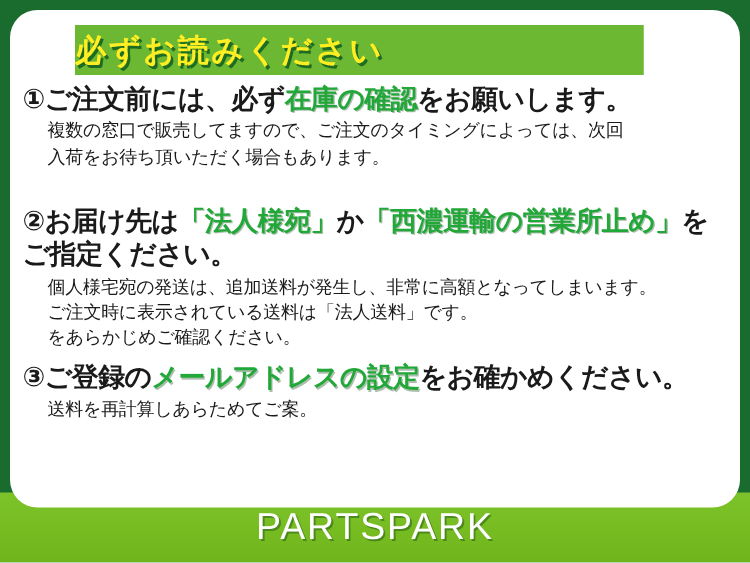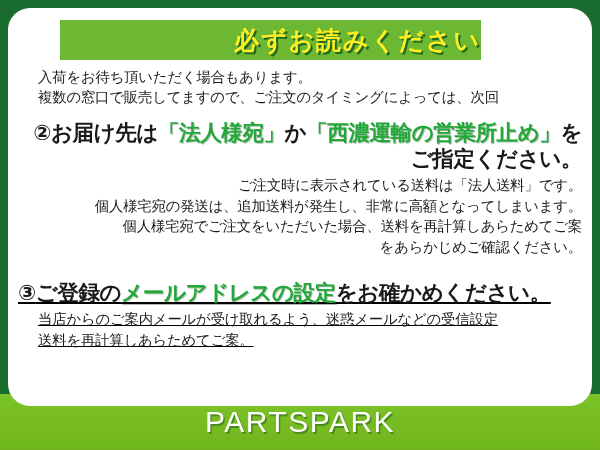--- a/index.html
+++ b/index.html
@@ -63,26 +63,26 @@
     background: #ffffff;
     border-radius: 22px;
     z-index: 2;
     overflow: hidden;
   }
 
   .header-bar {
     position: absolute;
     left: 52px;
     top: 12px;
-    width: 421px;
+    width: 455px;
     height: 40px;
     background: #6cb832;
     display: flex;
     align-items: center;
-    justify-content: flex-end;
+    justify-content: flex-start;
   }
 
   .header-title {
     color: #ffee22;
     font-size: 25px;
     font-weight: bold;
     letter-spacing: 2px;
     text-shadow: 2px 2px 0 #1f6b22;
     white-space: nowrap;
   }
@@ -128,63 +128,64 @@
     line-height: 1.42;
     margin: 3px 0 0 20px;
     letter-spacing: -0.2px;
   }
 
   .detail-line {
     white-space: nowrap;
   }
 
   #item-1 { margin-top: 2px; }
-  #item-2 { margin-top: 12px; text-align: right; }
-  #item-3 { margin-top: 23px; text-decoration: underline; }
+  #item-2 { margin-top: 28px; }
+  #item-3 { margin-top: 8px; }
 </style>
 </head>
 <body>
 
 <div class="notice-card">
 
   <div class="footer-band"></div>
 
   <div class="panel">
 
     <div class="header-bar">
       <div class="header-title">必ずお読みください</div>
     </div>
 
     <div class="body-area">
 
       <div class="item" id="item-1">
+        <div class="item-heading">
+          <span class="circ">①</span><span>ご注文前には、必ず</span><span class="hl">在庫の確認</span><span>をお願いします。</span>
+        </div>
         <div class="item-detail">
+          <div class="detail-line">複数の窓口で販売してますので、ご注文のタイミングによっては、次回</div>
           <div class="detail-line">入荷をお待ち頂いただく場合もあります。</div>
-          <div class="detail-line">複数の窓口で販売してますので、ご注文のタイミングによっては、次回</div>
         </div>
       </div>
 
       <div class="item" id="item-2">
         <div class="item-heading wrap">
           <span class="circ">②</span><span>お届け先は</span><span class="hl">「法人様宛」</span><span>か</span><span class="hl">「西濃運輸の営業所止め」</span><span>をご指定ください。</span>
         </div>
         <div class="item-detail">
+          <div class="detail-line">個人様宅宛の発送は、追加送料が発生し、非常に高額となってしまいます。</div>
           <div class="detail-line">ご注文時に表示されている送料は「法人送料」です。</div>
-          <div class="detail-line">個人様宅宛の発送は、追加送料が発生し、非常に高額となってしまいます。</div>
-          <div class="detail-line">個人様宅宛でご注文をいただいた場合、送料を再計算しあらためてご案</div>
           <div class="detail-line">をあらかじめご確認ください。</div>
         </div>
       </div>
 
       <div class="item" id="item-3">
         <div class="item-heading">
           <span class="circ">③</span><span>ご登録の</span><span class="hl">メールアドレスの設定</span><span>をお確かめください。</span>
         </div>
         <div class="item-detail">
-          <div class="detail-line">当店からのご案内メールが受け取れるよう、迷惑メールなどの受信設定</div>
           <div class="detail-line">送料を再計算しあらためてご案。</div>
         </div>
       </div>
 
     </div>
   </div>
 
   <div class="footer-logo">PARTSPARK</div>
 
 </div>

